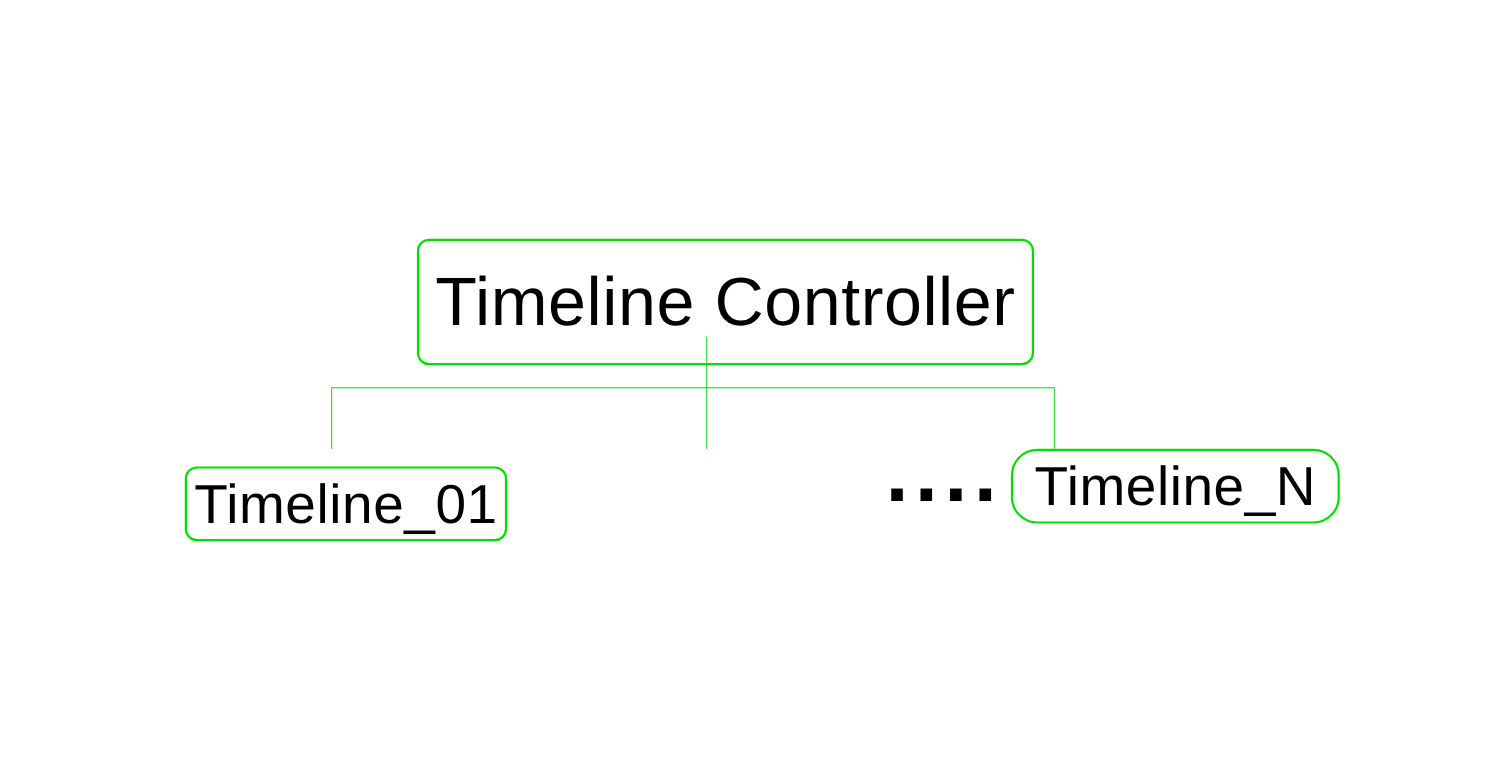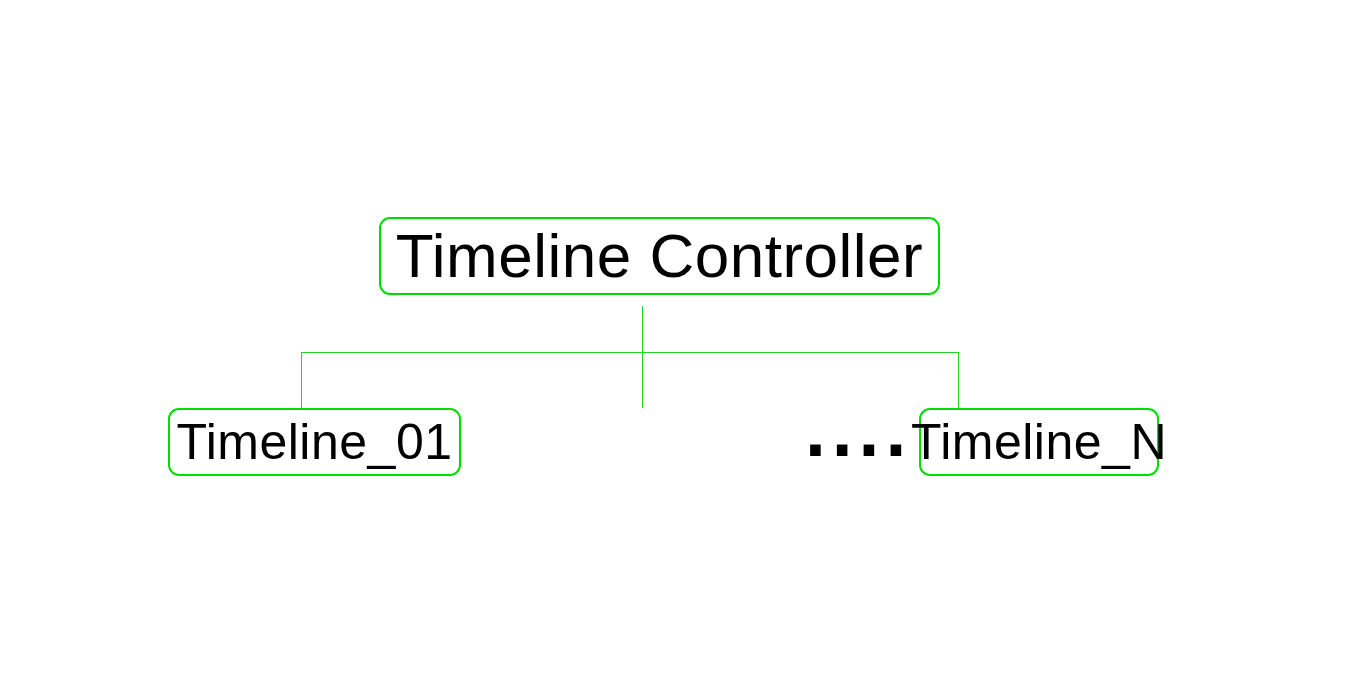--- a/index.html
+++ b/index.html
@@ -24,31 +24,31 @@
     display: flex;
     align-items: center;
     justify-content: center;
     white-space: nowrap;
     color: #000000;
   }
   .node-root {
     left: 379px;
     top: 217px;
     width: 561px;
-    height: 78px;
+    height: 115px;
     font-size: 62px;
   }
   .node-child {
     top: 408px;
     height: 68px;
     font-size: 50px;
   }
-  .node-child-1 { left: 168px; width: 293px; }
+  .node-child-1 { left: 168px; width: 293px; margin-top: 16px; }
   .node-child-2 { left: 493px; width: 292px; }
-  .node-child-n { left: 919px; width: 240px; }
+  .node-child-n { left: 919px; width: 299px; border-radius: 24px; }
   .node-label {
     display: block;
     line-height: 1;
     letter-spacing: 0.5px;
   }
   .connector {
     position: absolute;
     background: #22d422;
   }
   .connector-root-stem   { left: 642px; top: 306px; width: 1px; height: 47px; }

